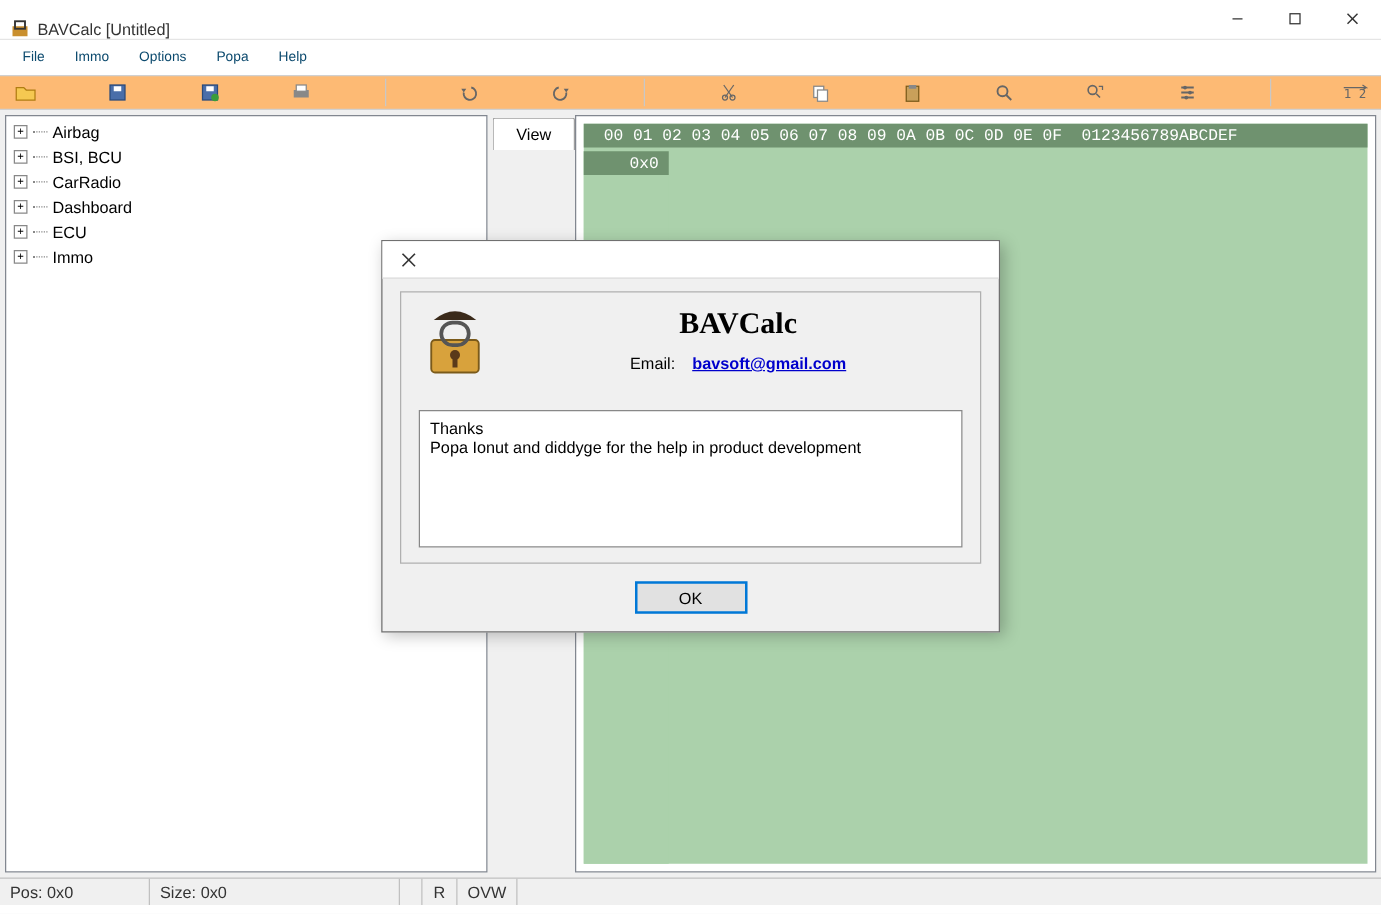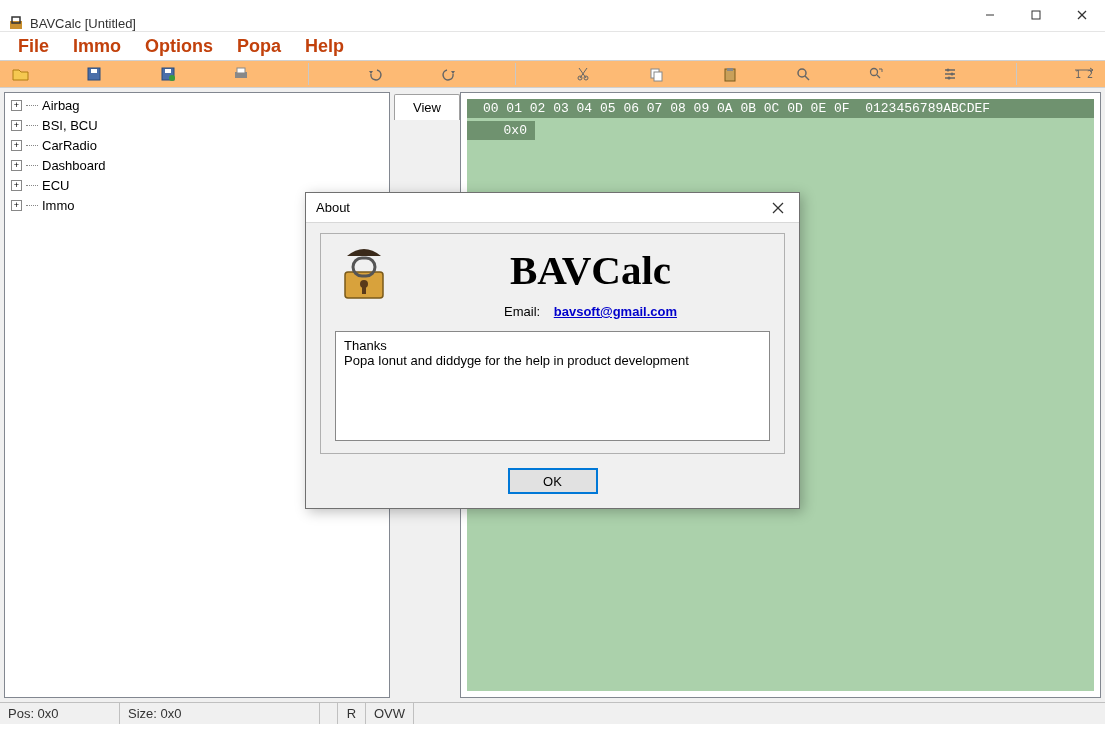--- a/index.html
+++ b/index.html
@@ -6,21 +6,21 @@
 body { margin: 0; font-family: "Segoe UI", Tahoma, sans-serif; font-size: 13px; background: #fff; color: #000; width: 1105px; height: 731px; overflow: hidden; }
 
 
 .titlebar { height: 32px; background: #fff; display: flex; align-items: flex-end; border-bottom: 1px solid #e5e5e5; }
 .titlebar .app-icon { width: 16px; height: 16px; margin: 0 6px 0 8px; }
 .titlebar .title { flex: 1; font-size: 13px; color: #333; }
 .titlebar .win-btn { width: 46px; height: 32px; display: flex; align-items: center; justify-content: center; color: #555; }
 
 
 .menubar { height: 28px; display: flex; align-items: center; padding: 0 6px; background: #fff; }
-.menubar .menu { padding: 4px 12px; font-size: 18px; color: #c2410c; font-weight: bold; }
+.menubar .menu { padding: 4px 12px; font-size: 11px; color: #0c4a6e; }
 
 
 .toolbar { height: 28px; background: #fdba74; border-top: 1px solid #d0d0d0; border-bottom: 1px solid #d0d0d0; display: flex; align-items: center; padding: 0 8px; gap: 2px; justify-content: space-between; }
 .toolbar .tbtn { width: 26px; height: 26px; display: flex; align-items: center; justify-content: center; color: #555; }
 .toolbar .sep { width: 1px; height: 22px; background: #c8c8c8; margin: 0 6px; }
 
 
 .main { display: flex; height: 614px; padding: 4px; gap: 4px; background: #f0f0f0;}
 .tree { width: 386px; background: #fff; border: 1px solid #828790; overflow: auto; padding: 2px 4px;}
 .tree-item { display: flex; align-items: center; height: 20px; font-size: 13px; color: #000; padding-left: 2px;}
@@ -47,25 +47,25 @@
 
 .modal { position: absolute; left: 305px; top: 192px; width: 495px; background: #f0f0f0; border: 1px solid #707070; box-shadow: 3px 3px 12px rgba(0,0,0,.25);}
 .modal-titlebar { height: 30px; display:flex; align-items:center; background: #fff; border-bottom:1px solid #d8d8d8;}
 .modal-titlebar .mtitle { flex:1; padding-left:10px; font-size:13px;}
 .modal-titlebar .mclose { width:42px; height:30px; display:flex; align-items:center; justify-content:center;}
 .modal-body { padding: 10px 14px 14px; }
 .about-frame { border:1px solid #b0b0b0; background:#f0f0f0; padding:12px 14px;}
 .about-top { display:flex; gap:18px; align-items:flex-start;}
 .about-icon { width:58px; height:58px; display:flex; align-items:center; justify-content:center;}
 .about-text { flex:1; text-align:center;}
-.about-name { font-family: Georgia, "Times New Roman", serif; font-size:41px; font-weight:bold;}
+.about-name { font-family: Georgia, "Times New Roman", serif; font-size:24px; font-weight:bold;}
 .about-ver { font-size:12px; margin-top:2px;}
 .about-email-row { margin-top:10px; font-size:13px; }
 .about-email-row a { color:#0000cc; font-weight:bold; text-decoration:underline; margin-left:10px;}
-.thanks-box { background:#fff; border:1px solid #888; margin-top:12px; padding:6px 8px; height:110px; font-size:13px;}
+.thanks-box { background:#fff; border:1px solid #888; margin-top:24px; padding:6px 8px; height:110px; font-size:13px;}
 .ok-row { text-align:center; margin-top:14px;}
 .ok-btn { width:90px; height:26px; background:#e1e1e1; border:2px solid #0078d7; font-size:13px;}
 
 .icon-svg{display:block;}
 </style>
 </head>
 <body>
 
 <div class="titlebar">
   <span class="app-icon">
@@ -243,21 +243,20 @@
 <div class="statusbar">
   <div class="cell pos">Pos: 0x0</div>
   <div class="cell size">Size: 0x0</div>
   <div class="cell spacer"></div>
   <div class="cell" style="width:28px;justify-content:center;">R</div>
   <div class="cell">OVW</div>
 </div>
 
 <div class="modal">
   <div class="modal-titlebar">
-    <div class="mtitle">About</div>
     <div class="mclose">
         <svg width="12" height="12">
           <line x1="1" y1="1" x2="11" y2="11" stroke="#333" stroke-width="1.3"></line>
           <line x1="11" y1="1" x2="1" y2="11" stroke="#333" stroke-width="1.3"></line>
         </svg>
       </div>
   </div>
   <div class="modal-body">
     <div class="about-frame">
       <div class="about-top">

